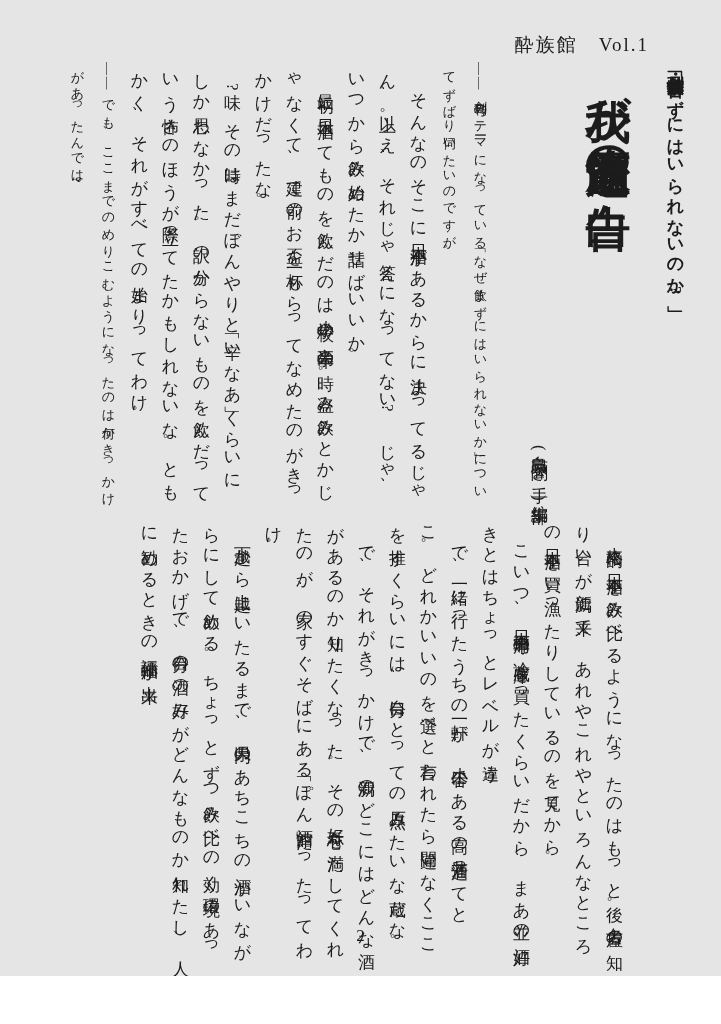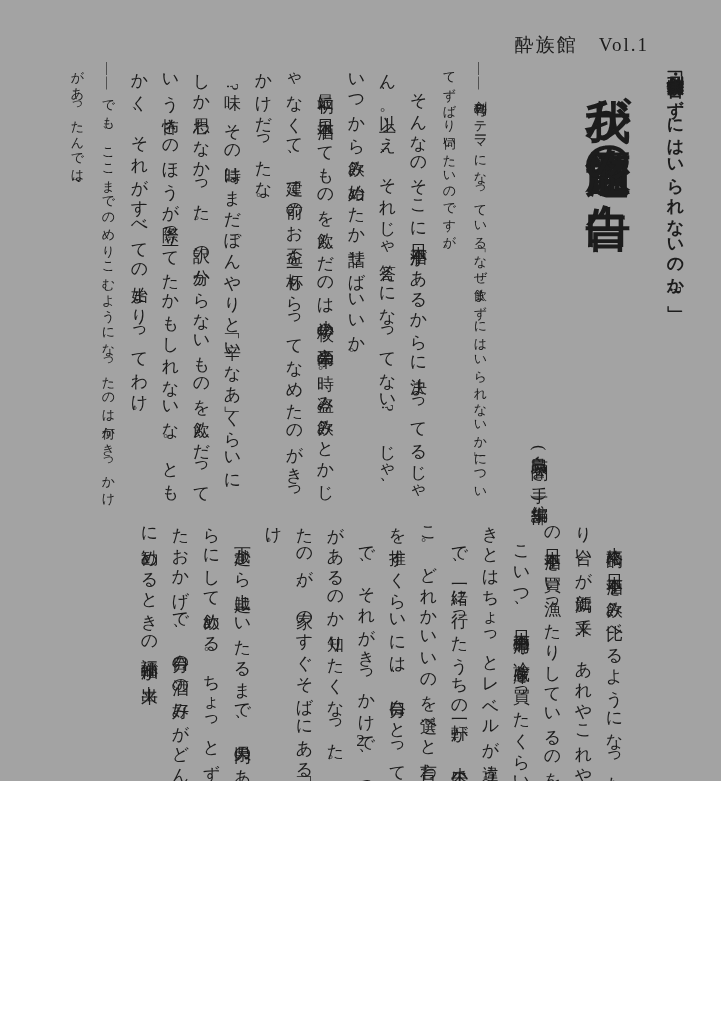--- a/index.html
+++ b/index.html
@@ -3,22 +3,22 @@
 <meta charset="utf-8">
 <style>
   html, body {
     margin: 0;
     padding: 0;
     background: #ffffff;
   }
   .page {
     position: relative;
     width: 721px;
-    height: 781px;
-    background: #a3a3a3;
+    height: 976px;
+    background: #e5e5e5;
     color: #1c1c1c;
     font-family: "Liberation Serif", "DejaVu Serif", serif;
     overflow: hidden;
   }
   .magazine-header {
     position: absolute;
     top: 32px;
     right: 72px;
     font-size: 19px;
     letter-spacing: 2px;

